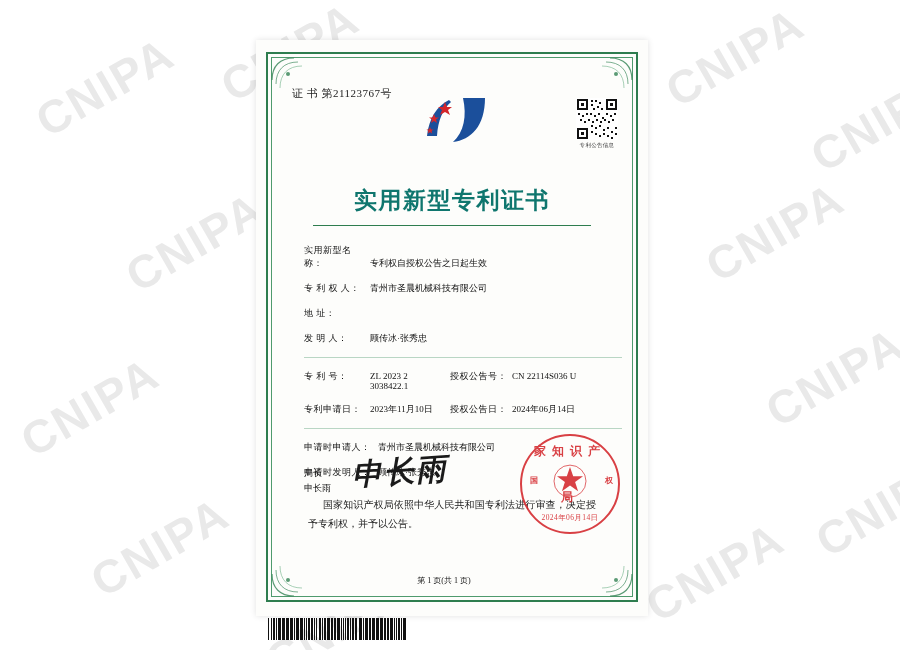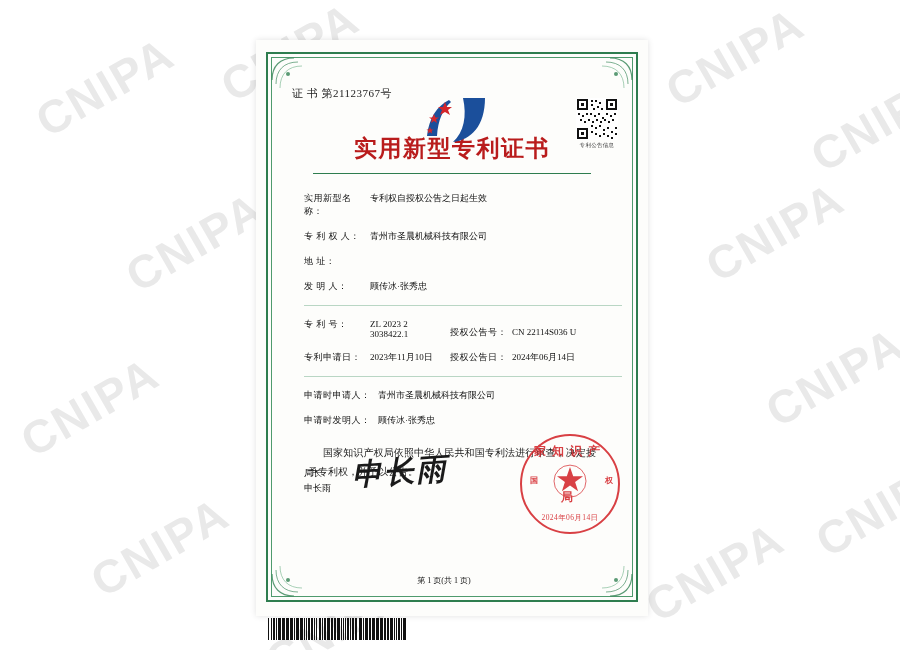--- a/index.html
+++ b/index.html
@@ -120,53 +120,53 @@
   .qr-cap {
     font-size: 5.5px;
     color: #333;
     margin-top: 2px;
     letter-spacing: 0.3px;
   }
   .title {
     text-align: center;
     font-size: 23px;
     font-weight: bold;
-    color: #b91c1c;
+    color: #0f766e;
     letter-spacing: 1.5px;
-    margin-top: 32px;
+    margin-top: 84px;
   }
   .title-rule {
     width: 278px;
     height: 1px;
     background: #2e7d4f;
     margin: 9px auto 0 auto;
   }
   .fields {
     margin: 18px 26px 0 26px;
     font-size: 9px;
     color: #111;
   }
   .frow {
     display: flex;
-    align-items: flex-start;
+    align-items: flex-end;
     margin-bottom: 12px;
   }
   .flabel {
     width: 66px;
     flex: 0 0 66px;
     letter-spacing: 0.5px;
     color: #111;
   }
   .fval {
     flex: 1;
     color: #111;
   }
   .frow-two {
     display: flex;
-    align-items: flex-end;
+    align-items: flex-start;
     margin-bottom: 12px;
     gap: 13px;
   }
   .half {
     display: flex;
     align-items: baseline;
     flex: 1;
   }
   .half .flabel { width: 66px; flex: 0 0 66px; }
   .half2 { flex: 0 0 150px; font-family: Liberation Serif, serif; }

